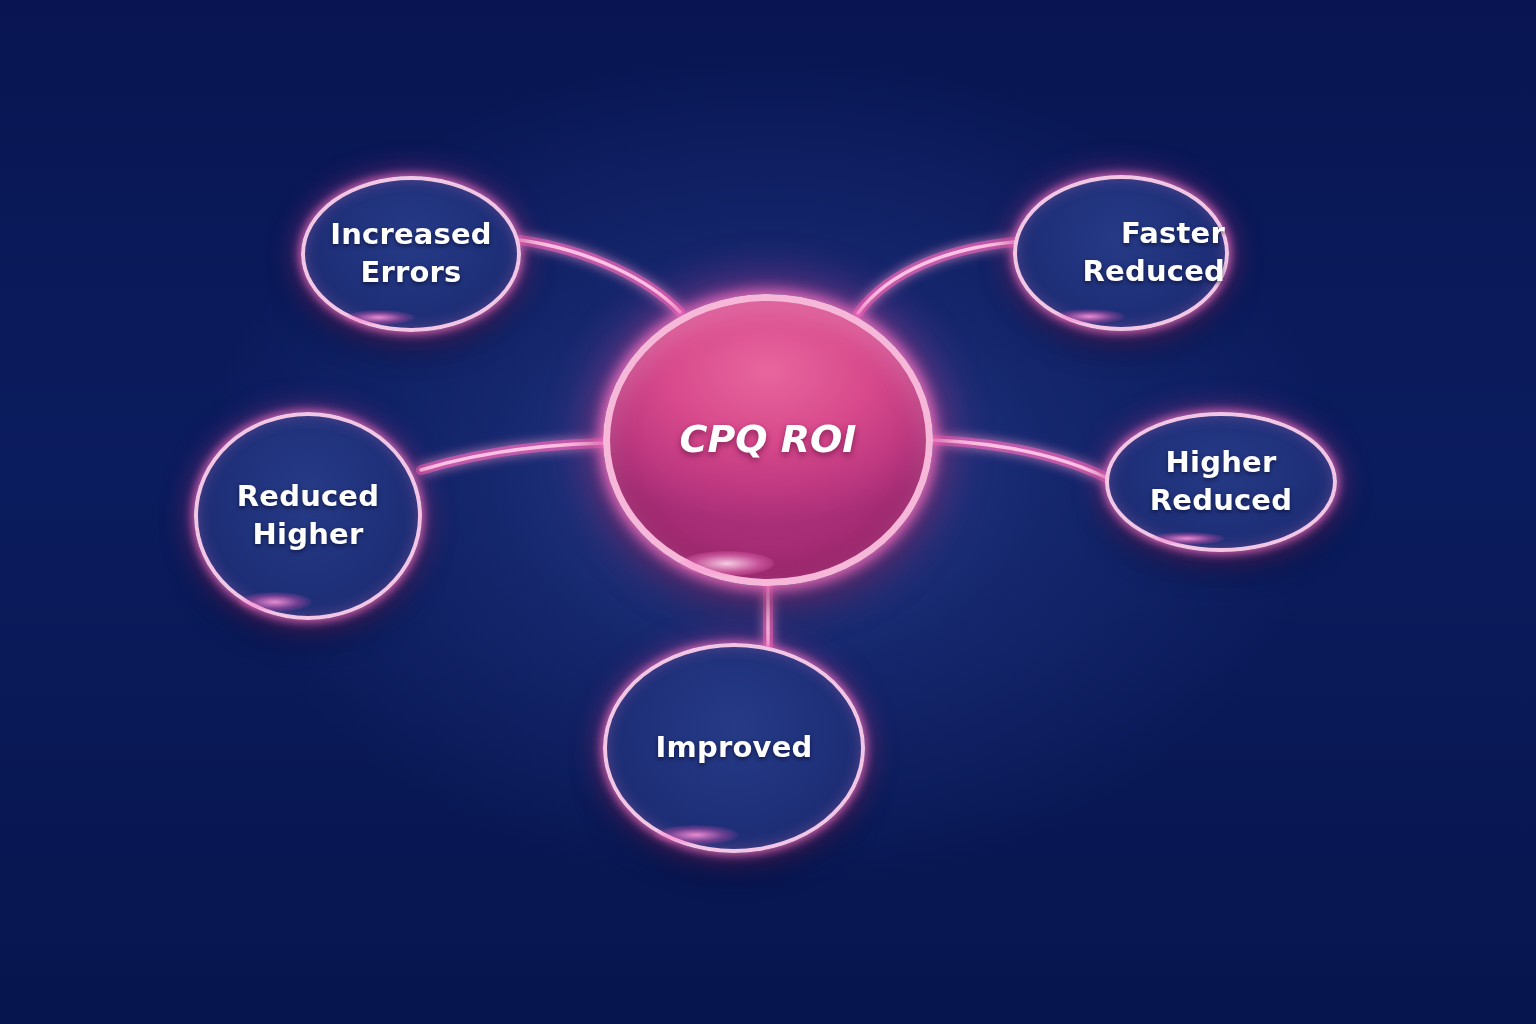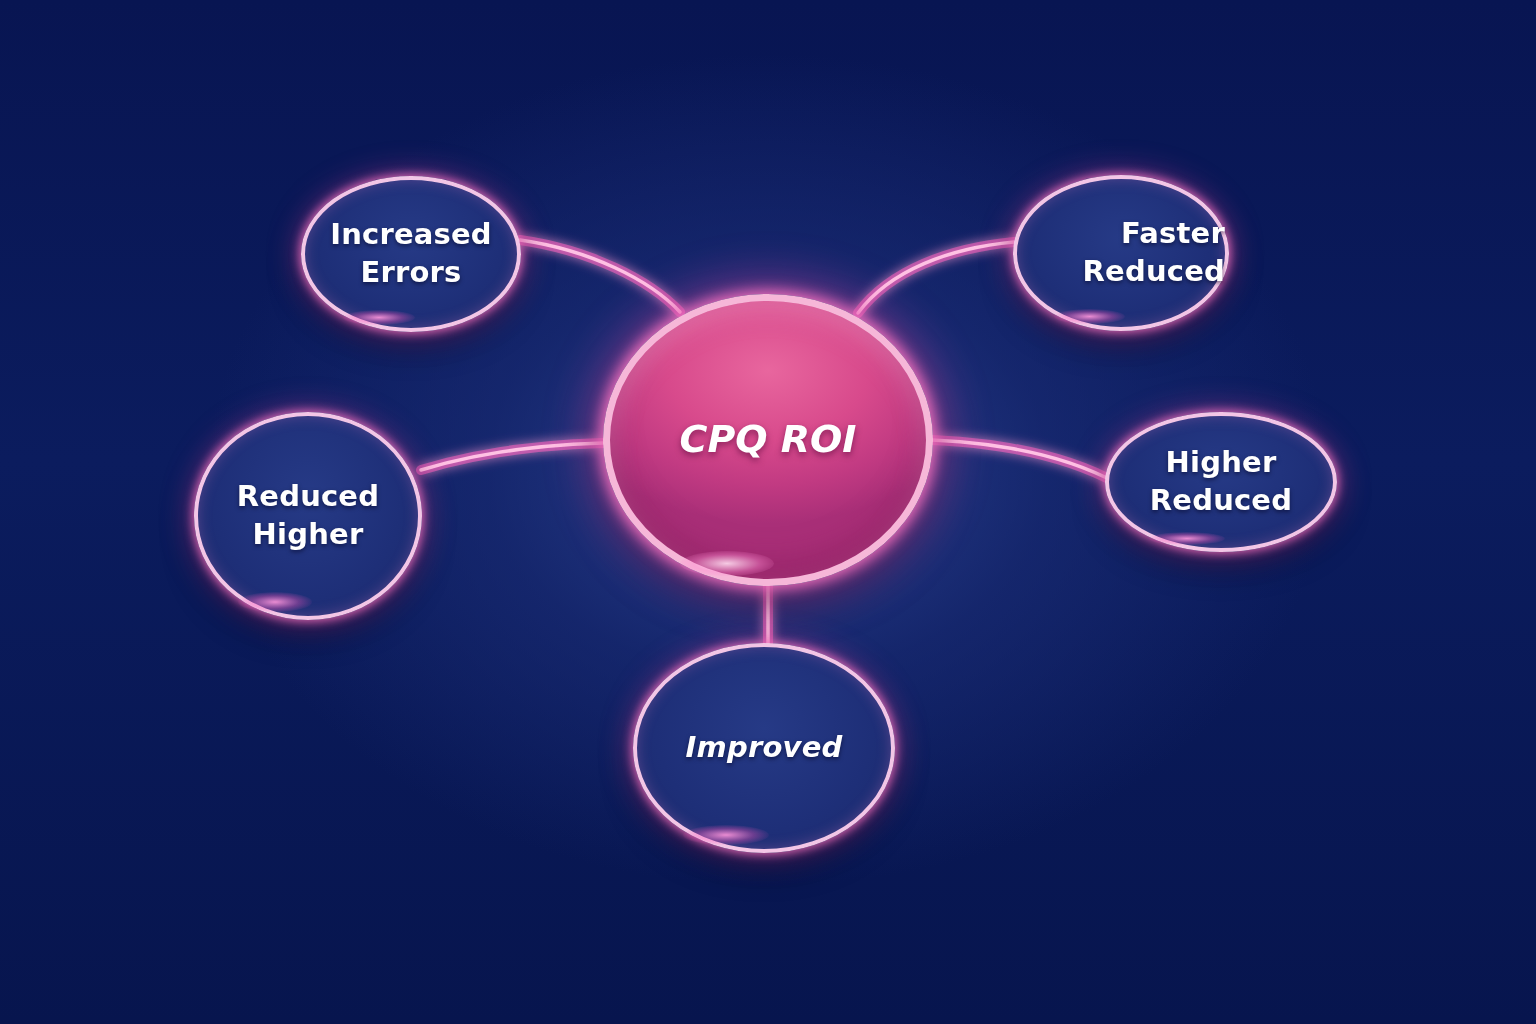--- a/index.html
+++ b/index.html
@@ -100,21 +100,21 @@
       line-height: 1.6;
       text-shadow: 0 3px 6px rgba(90, 10, 60, 0.6);
     }
 
     
     #node-center        { left: 603px;  top: 294px; width: 330px; height: 292px; font-style: italic; }
     #node-sales         { left: 301px;  top: 176px; width: 220px; height: 156px; }
     #node-quoting       { left: 1013px; top: 175px; width: 216px; height: 156px; align-items: flex-end; }
     #node-errors        { left: 194px;  top: 412px; width: 228px; height: 208px; }
     #node-margins       { left: 1105px; top: 412px; width: 232px; height: 140px; }
-    #node-productivity  { left: 633px;  top: 643px; width: 262px; height: 210px; font-style: italic; }
+    #node-productivity  { left: 603px;  top: 643px; width: 262px; height: 210px; }
   </style>
 </head>
 <body>
 
 <div class="canvas">
 
   <svg class="connectors" viewBox="0 0 1536 1024">
     <defs>
       <filter id="glow" x="-20%" y="-20%" width="140%" height="140%">
         <feGaussianBlur stdDeviation="6" result="b"></feGaussianBlur>

